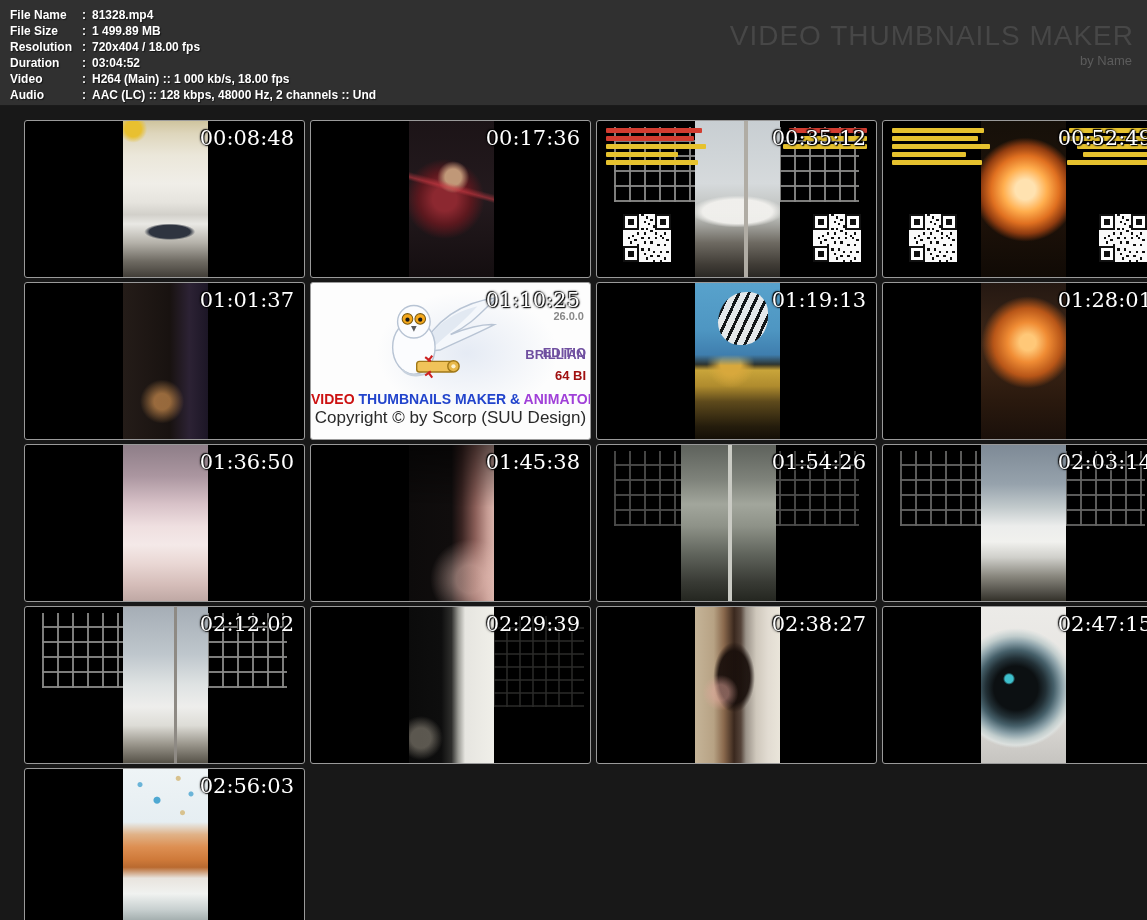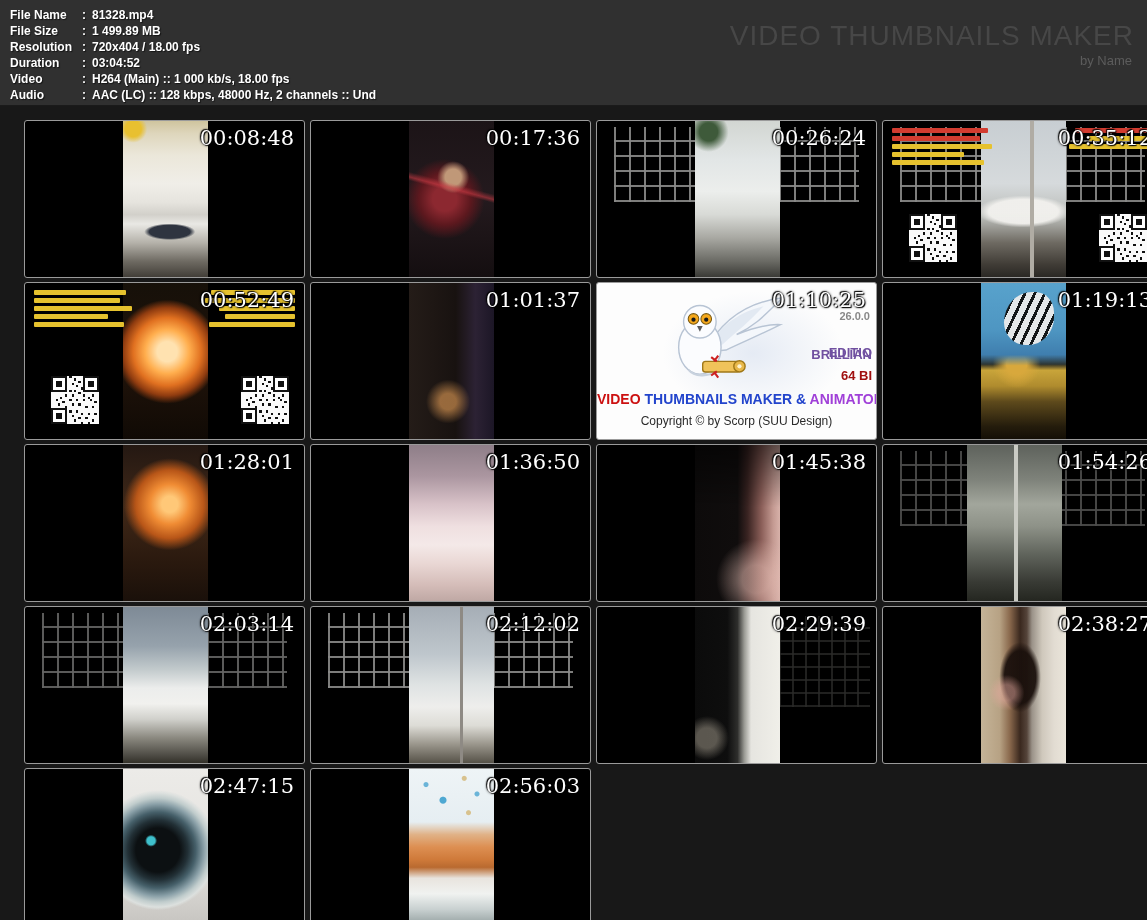--- a/index.html
+++ b/index.html
@@ -132,21 +132,21 @@
   .owl{position:absolute;top:2px;left:14%;width:62%;height:68%;}
   .owl svg{width:100%;height:100%;display:block;}
   .ver{position:absolute;top:27px;right:6px;font-size:11px;color:#888;font-weight:bold;}
   .ed{position:absolute;right:4px;font-size:13px;font-weight:bold;color:var(--edition-purple);white-space:nowrap;}
   .ed.l1{top:64px;} .ed.l2{top:62px;}
   .ed.l3{top:85px;color:var(--edition-red);}
   .brandline{position:absolute;bottom:32px;width:100%;text-align:center;font-size:14px;font-weight:bold;
              letter-spacing:0;white-space:nowrap;}
   .b-video{color:var(--brand-video);} .b-maker{color:var(--brand-maker);}
   .b-amp{color:var(--brand-maker);} .b-anim{color:var(--brand-animator);}
-  .copyright{position:absolute;bottom:11px;width:100%;text-align:center;font-size:12px;color:#2a2a2a;}
+  .copyright{position:absolute;bottom:11px;width:100%;text-align:center;font-size:17px;color:#2a2a2a;}
 </style>
 </head>
 <body>
 
 <div class="sheet">
   <div class="header">
     <div class="file-info">
         <div class="info-row"><span class="info-label">File Name</span><span class="info-colon">:</span><span class="info-value">81328.mp4</span></div>
         <div class="info-row"><span class="info-label">File Size</span><span class="info-colon">:</span><span class="info-value">1 499.89 MB</span></div>
         <div class="info-row"><span class="info-label">Resolution</span><span class="info-colon">:</span><span class="info-value">720x404 / 18.00 fps</span></div>
@@ -160,24 +160,20 @@
     </div>
   </div>
   <div class="grid">
       <div class="tile s1">
         <div class="strip"></div>
         <span class="tstamp">00:08:48</span>
       </div>
       <div class="tile s2">
         <div class="strip"></div>
         <span class="tstamp">00:17:36</span>
-      </div>
-      <div class="tile s3 win">
-        <div class="strip"></div>
-        <span class="tstamp">00:26:24</span>
       </div>
       <div class="tile s4 win">
         <div class="strip"></div>
         <div class="ad tl">
           <div class="ln r" style="width: 96px;"></div>
           <div class="ln r" style="width: 88px;"></div>
           <div class="ln y" style="width: 100px;"></div>
           <div class="ln y" style="width: 72px;"></div>
           <div class="ln y" style="width: 92px;"></div>
         </div>

